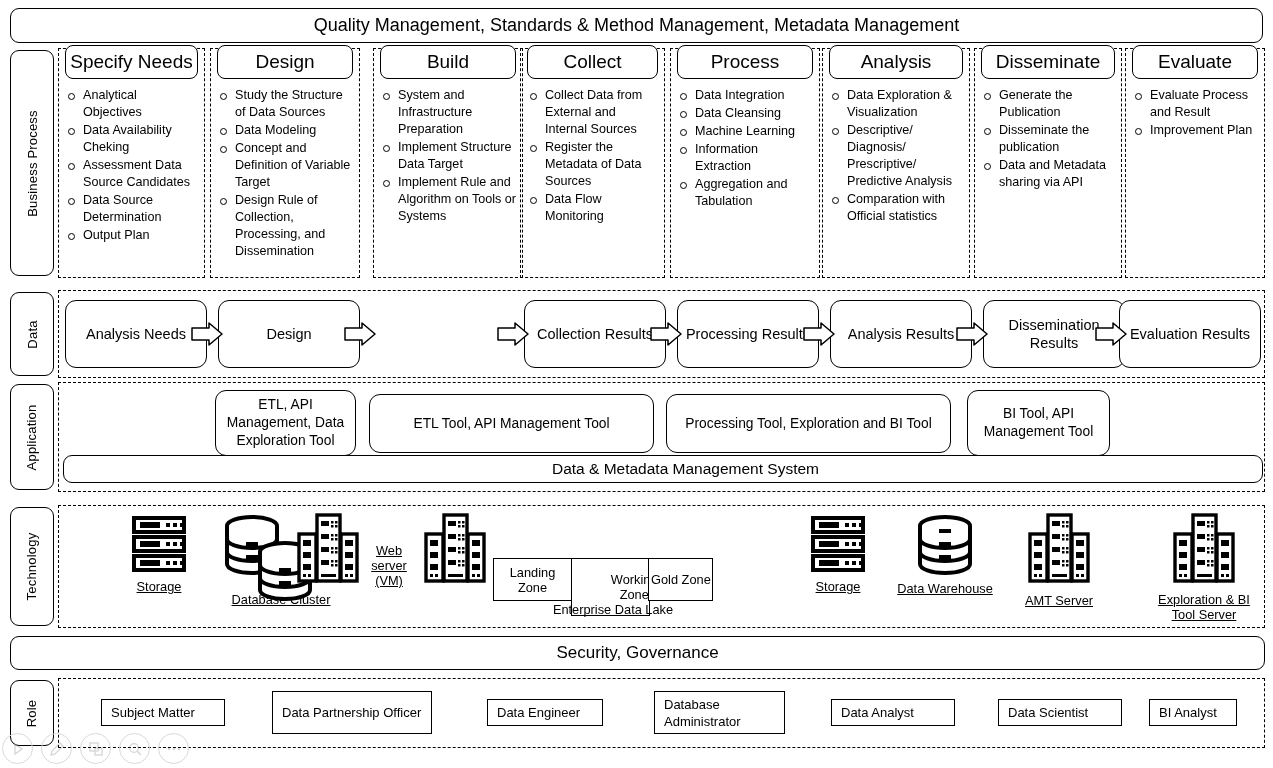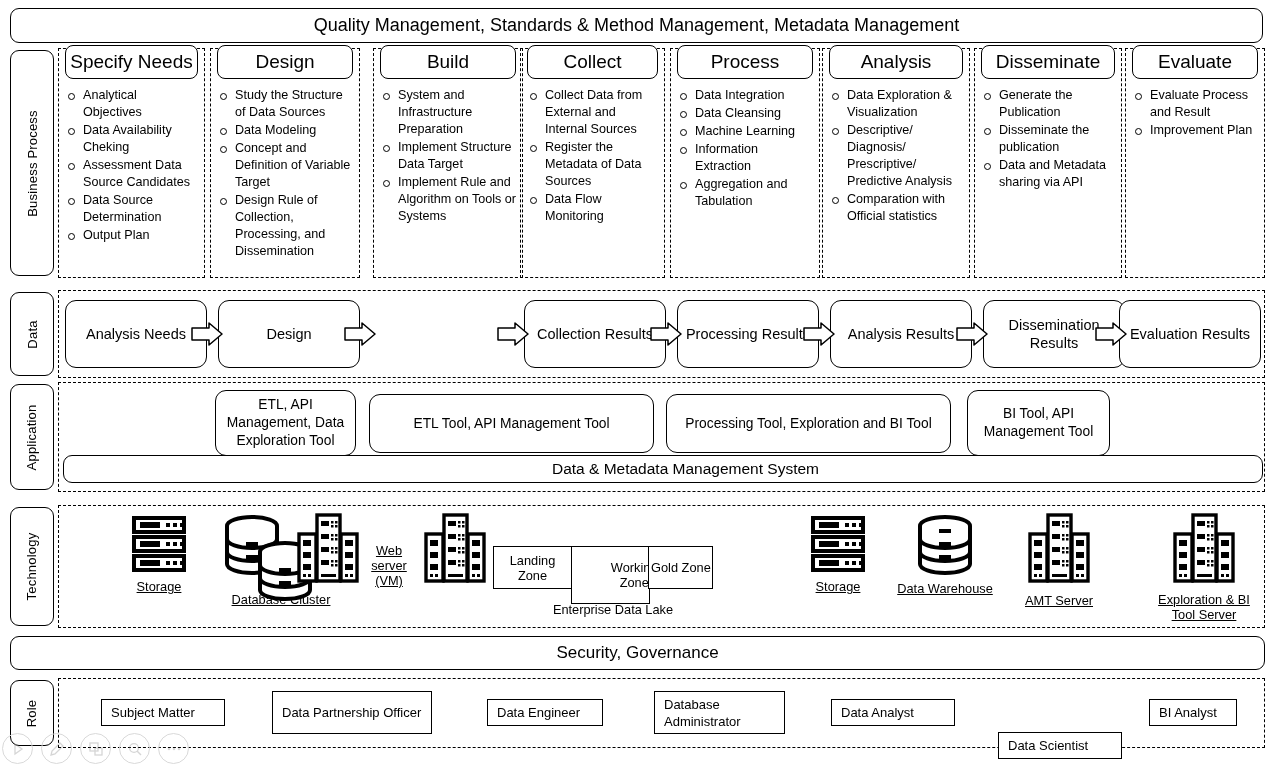--- a/index.html
+++ b/index.html
@@ -450,21 +450,21 @@
             <rect x="48" y="28" width="8" height="6"></rect>
               <rect x="48" y="40" width="8" height="6"></rect>
               <rect x="48" y="52" width="8" height="6"></rect>
               <rect x="48" y="62" width="3" height="3"></rect>
               <rect x="53" y="62" width="3" height="3"></rect>
           </g>
         </svg>
       </span>
     </div>
 
-    <div class="zone-row" style="left:434px; top:40px;">
+    <div class="zone-row" style="left:434px; top:52px;">
       <div class="zone" style="width:79px; height:43px;">Landing Zone</div>
       <div class="zone" style="width:79px; height:58px;padding-left:48px;">Working Zone</div>
       <div class="zone" style="width:65px; height:43px;">Gold Zone</div>
     </div>
     <div class="tech-item" style="left:404px; top:96px; width:300px;">
       <div>Enterprise Data Lake</div>
     </div>
 
     <div class="tech-item" style="left:724px; top:8px; width:110px;">
       <span>
@@ -608,21 +608,21 @@
   <div id="sec">
     <span>Security, Governance</span>
   </div>
 
   <div id="role-band" class="dashed-box">
     <div class="role-box" style="left:42px;  top:20px; width:124px; height:27px;">Subject Matter</div>
     <div class="role-box" style="left:213px; top:12px; width:160px; height:43px;">Data Partnership Officer</div>
     <div class="role-box" style="left:428px; top:20px; width:116px; height:27px;">Data Engineer</div>
     <div class="role-box" style="left:595px; top:12px; width:131px; height:43px;">Database Administrator</div>
     <div class="role-box" style="left:772px; top:20px; width:124px; height:27px;">Data Analyst</div>
-    <div class="role-box" style="left:939px; top:20px; width:124px; height:27px;margin-top:33px;">Data Scientist</div>
+    <div class="role-box" style="left:939px; top:20px; width:124px; height:27px;">Data Scientist</div>
     <div class="role-box" style="left:1090px;top:20px; width:88px;  height:27px;">BI Analyst</div>
   </div>
 
   <div id="mini-toolbar">
     <div class="mini-circle" style="left:0px;">
       <svg width="14" height="14" viewBox="0 0 14 14">
           <path d="M4 2 L11 7 L4 12 Z" fill="none" stroke="#777" stroke-width="1.3"></path>
         </svg>
     </div>
     <div class="mini-circle" style="left:39px;">

